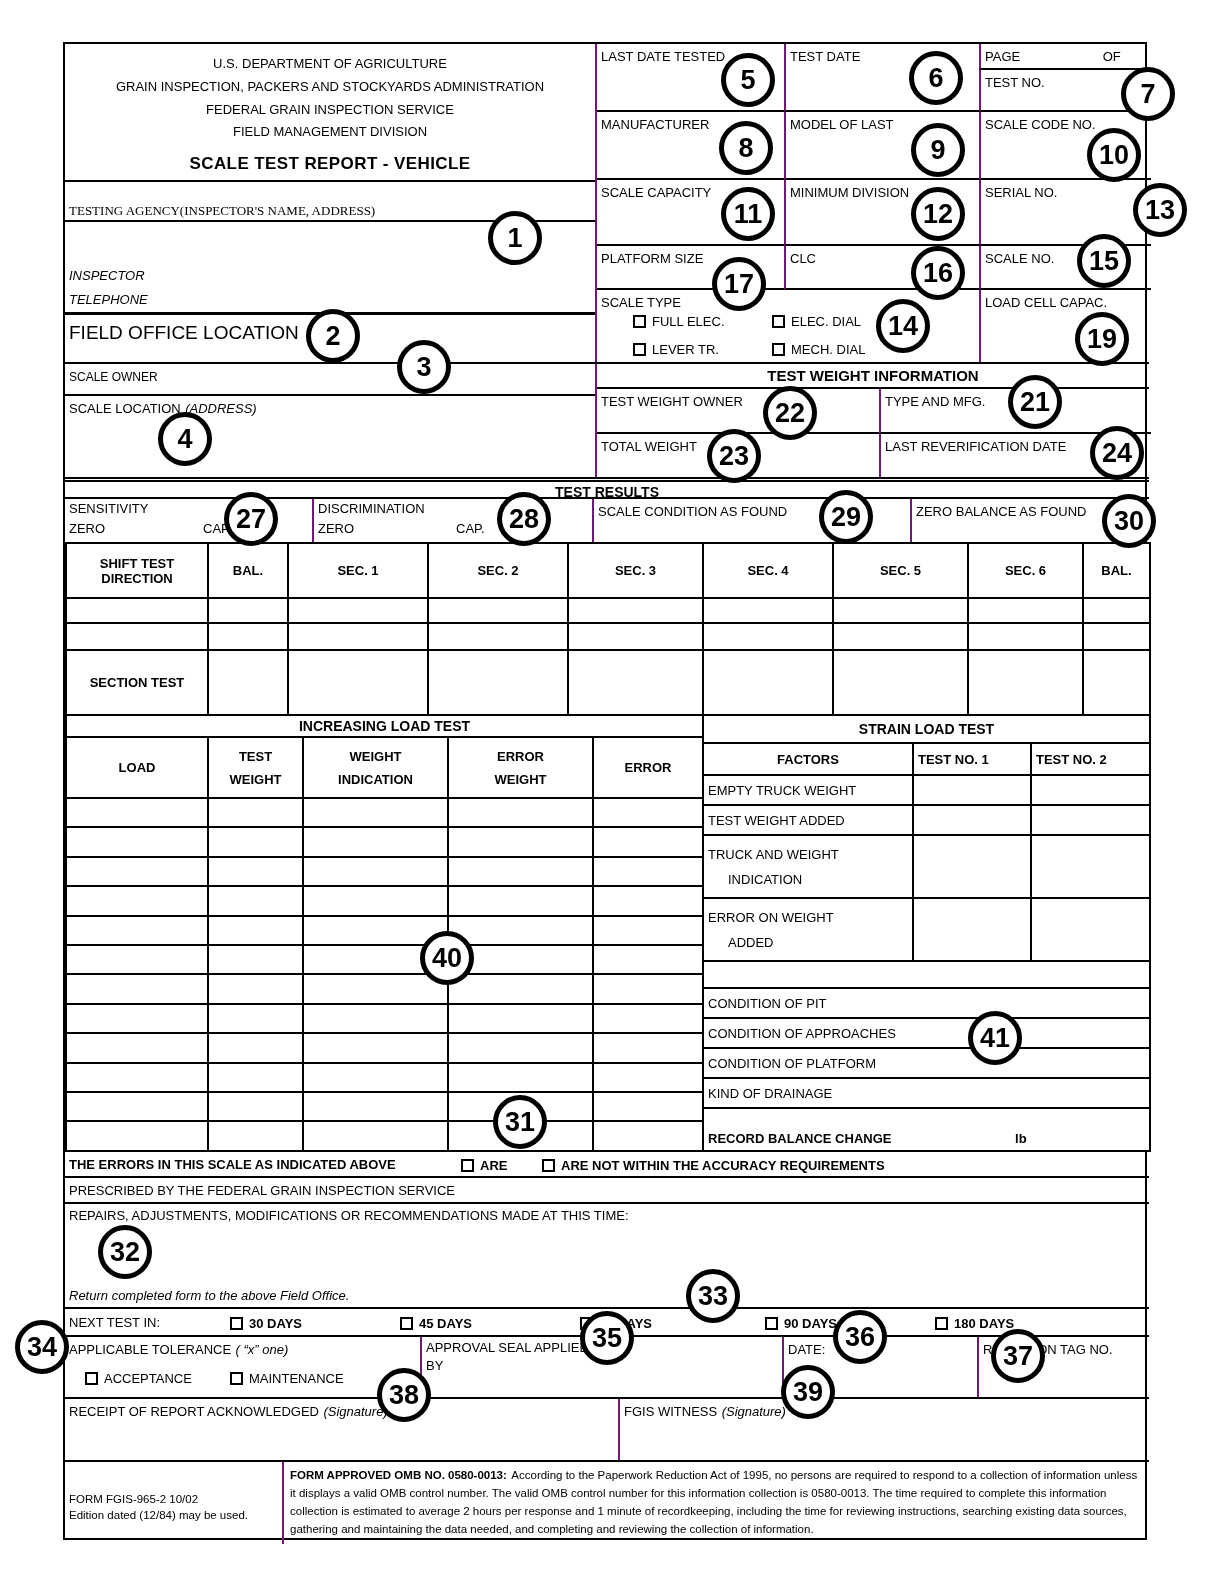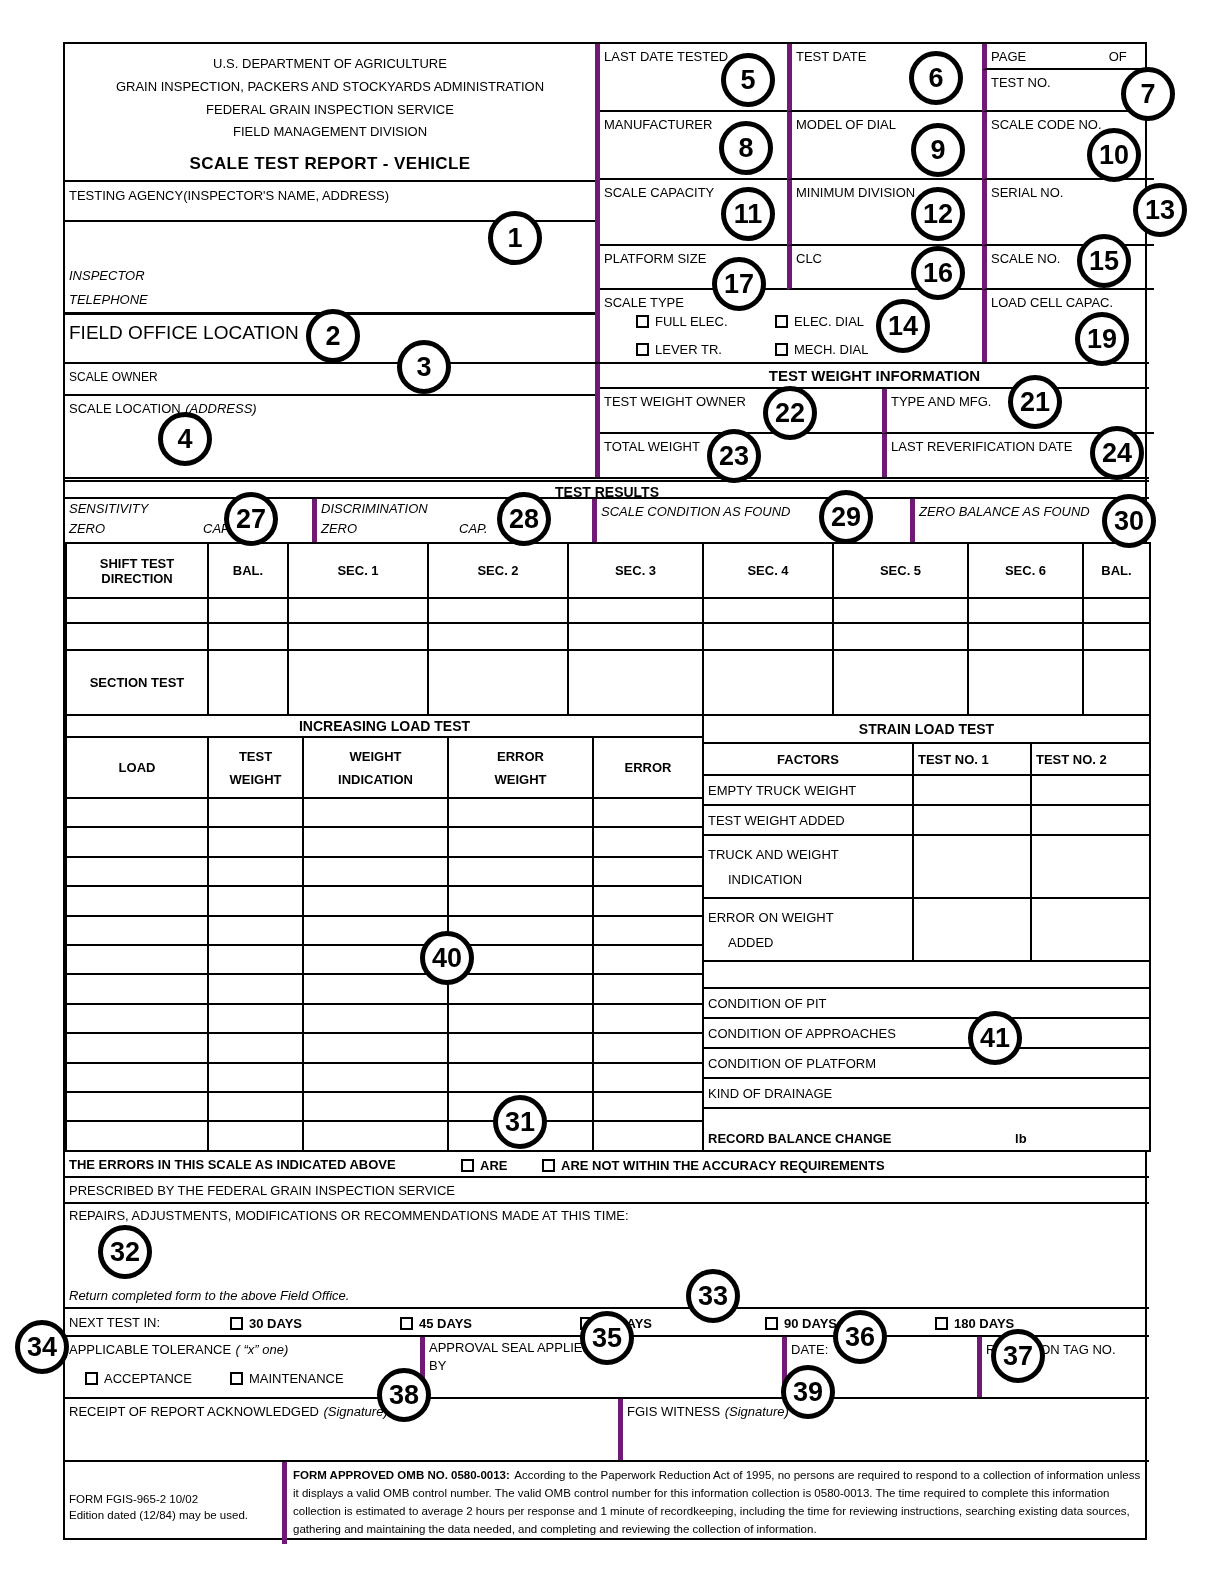--- a/index.html
+++ b/index.html
@@ -9,21 +9,21 @@
     font-family:"Liberation Sans", sans-serif; color:#000;
   }
   .page { position:absolute; inset:0; background:#fff; overflow:hidden; }
   .form { position:absolute; left:63px; top:42px; width:1084px; height:1498px;
           border:2px solid #000; background:#fff; }
   .abs { position:absolute; }
   .lb { font-size:13px; }
   .sm { font-size:11.5px; }
   .b  { font-weight:bold; }
   .i  { font-style:italic; }
-  .bl { border-left:5px solid #701a75; }
+  .bl { border-left:2px solid #701a75; }
   .bt { border-top:2px solid #000; }
   .bb { border-bottom:2px solid #000; }
   .cell { position:absolute; padding:3px 4px; }
   .cb { display:inline-block; width:13px; height:13px; border:2px solid #000;
         vertical-align:-2px; margin-right:6px; background:#fff; }
   .ctr { text-align:center; }
   table { border-collapse:collapse; table-layout:fixed; background:#fff; }
   td, th { border:2px solid #000; padding:0 4px; font-size:13px; vertical-align:middle; }
   th { font-weight:bold; text-align:center; }
   .shift td { height:inherit; }
@@ -43,21 +43,21 @@
     <div class="ctr" style="padding-top:9px;font-size:13px;line-height:1.75;">
       <div>U.S. DEPARTMENT OF AGRICULTURE</div>
       <div>GRAIN INSPECTION, PACKERS AND STOCKYARDS ADMINISTRATION</div>
       <div>FEDERAL GRAIN INSPECTION SERVICE</div>
       <div>FIELD MANAGEMENT DIVISION</div>
     </div>
     <div class="ctr b" style="font-size:17px;margin-top:10px;letter-spacing:0.4px;">SCALE TEST REPORT - VEHICLE</div>
   </div>
 
   <div class="abs bt" style="left:0;top:136px;width:530px;height:132px;">
-    <div class="bb" style="height:40px;padding:4px 4px;">
+    <div class="bb" style="height:32px;padding:19px 4px;font-family:Liberation Serif, serif;">
       <span class="lb">TESTING  AGENCY(INSPECTOR'S NAME, ADDRESS)</span>
     </div>
     <span class="lb i abs" style="left:4px;top:86px;">INSPECTOR</span>
     <span class="lb i abs" style="left:4px;top:110px;">TELEPHONE</span>
   </div>
 
   <div class="abs" style="left:0;top:268px;width:530px;height:50px;border-top:3px solid #000;">
     <span class="abs" style="left:4px;top:7px;font-size:19px;">FIELD OFFICE LOCATION</span>
   </div>
 
@@ -68,21 +68,21 @@
       <span class="lb">TEST DATE</span></div>
     <div class="cell bl bb" style="left:382px;top:0;width:172px;height:26px;">
       <span class="lb">PAGE</span>
       <span class="lb" style="margin-left:78px;">OF</span></div>
     <div class="cell bl bb" style="left:382px;top:26px;width:172px;height:42px;">
       <span class="lb">TEST NO.</span></div>
 
     <div class="cell bb" style="left:0;top:68px;width:187px;height:68px;">
       <span class="lb">MANUFACTURER</span></div>
     <div class="cell bl bb" style="left:187px;top:68px;width:195px;height:68px;">
-      <span class="lb">MODEL OF DIAL</span></div>
+      <span class="lb">MODEL OF LAST</span></div>
     <div class="cell bl bb" style="left:382px;top:68px;width:172px;height:68px;">
       <span class="lb">SCALE CODE NO.</span></div>
 
     <div class="cell bb" style="left:0;top:136px;width:187px;height:66px;">
       <span class="lb">SCALE CAPACITY</span></div>
     <div class="cell bl bb" style="left:187px;top:136px;width:195px;height:66px;">
       <span class="lb">MINIMUM DIVISION</span></div>
     <div class="cell bl bb" style="left:382px;top:136px;width:172px;height:66px;">
       <span class="lb">SERIAL NO.</span></div>
 
@@ -123,21 +123,21 @@
         <span class="lb">TYPE AND MFG.</span></div>
       <div class="cell" style="left:0;top:70px;width:282px;height:45px;">
         <span class="lb">TOTAL WEIGHT</span></div>
       <div class="cell bl" style="left:282px;top:70px;width:272px;height:45px;">
         <span class="lb">LAST REVERIFICATION DATE</span></div>
     </div>
   </div>
 
   <div class="abs ctr b" style="left:0;top:433px;width:1084px;height:22px;border-top:5px double #000;border-bottom:2px solid #000;font-size:14px;padding-top:2px;">TEST RESULTS</div>
 
-  <div class="abs" style="left:0;top:455px;width:1084px;height:47px;font-style:italic;">
+  <div class="abs" style="left:0;top:455px;width:1084px;height:47px;">
     <div class="cell" style="left:0;top:0;width:247px;height:43px;">
       <span class="lb abs" style="left:4px;top:2px;">SENSITIVITY</span>
       <span class="lb abs" style="left:4px;top:22px;">ZERO</span>
       <span class="lb abs" style="left:138px;top:22px;">CAP.</span>
     </div>
     <div class="cell bl" style="left:247px;top:0;width:280px;height:43px;">
       <span class="lb abs" style="left:4px;top:2px;">DISCRIMINATION</span>
       <span class="lb abs" style="left:4px;top:22px;">ZERO</span>
       <span class="lb abs" style="left:142px;top:22px;">CAP.</span>
     </div>

